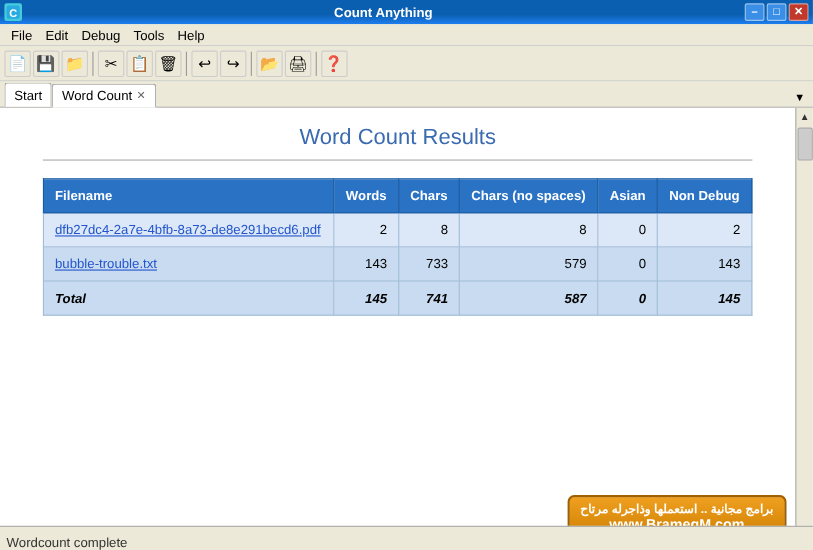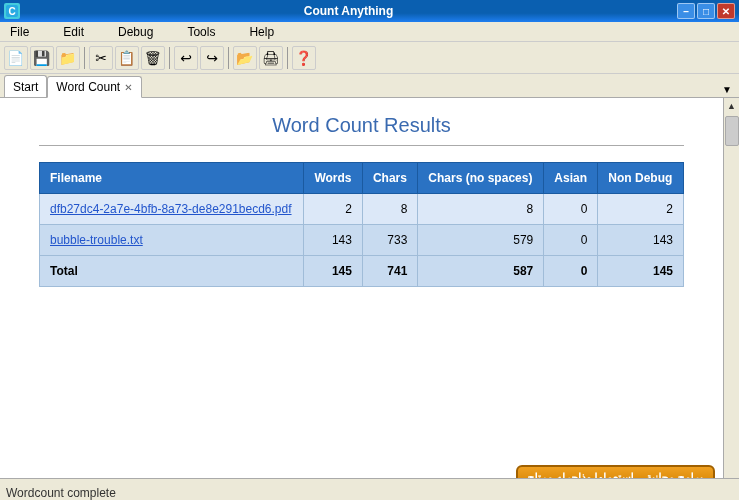--- a/index.html
+++ b/index.html
@@ -54,21 +54,20 @@
     .title-btn.close { background: #c0392b; }
 
     
     .menu-bar {
       background: #ece9d8;
       height: 20px;
       display: flex;
       align-items: center;
       padding: 0 4px;
       border-bottom: 1px solid #ccc;
-      gap: 22px;
     }
     .menu-item {
       padding: 2px 6px;
       font-size: 12px;
       cursor: pointer;
       color: #000;
     }
 
     
     .toolbar {
@@ -196,20 +195,21 @@
     }
     .results-table tbody tr:nth-child(odd) {
       background: #dce8f8;
     }
     .results-table tbody tr:nth-child(even) {
       background: #c8dbf0;
     }
     .results-table tbody tr.total-row {
       background: #c8dbf0;
       font-weight: bold;
+      font-style: italic;
     }
     .results-table tbody td {
       padding: 8px 10px;
       border: 1px solid #a0bcd8;
       font-size: 12px;
     }
     .results-table tbody td.num {
       text-align: right;
     }
     .file-link {
@@ -367,20 +367,21 @@
               <td class="num">587</td>
               <td class="num">0</td>
               <td class="num">145</td>
             </tr>
           </tbody>
       </table>
     </div>
 
     <div class="branding">
       <div class="branding-line1">برامج مجانية .. استعملها وذاجرله مرتاح</div>
+      <div class="branding-line2">www.BramegM.com</div>
     </div>
 
   </div>
 
   <div class="status-bar">
     <span>Wordcount complete</span>
   </div>
 
 </div>
 

